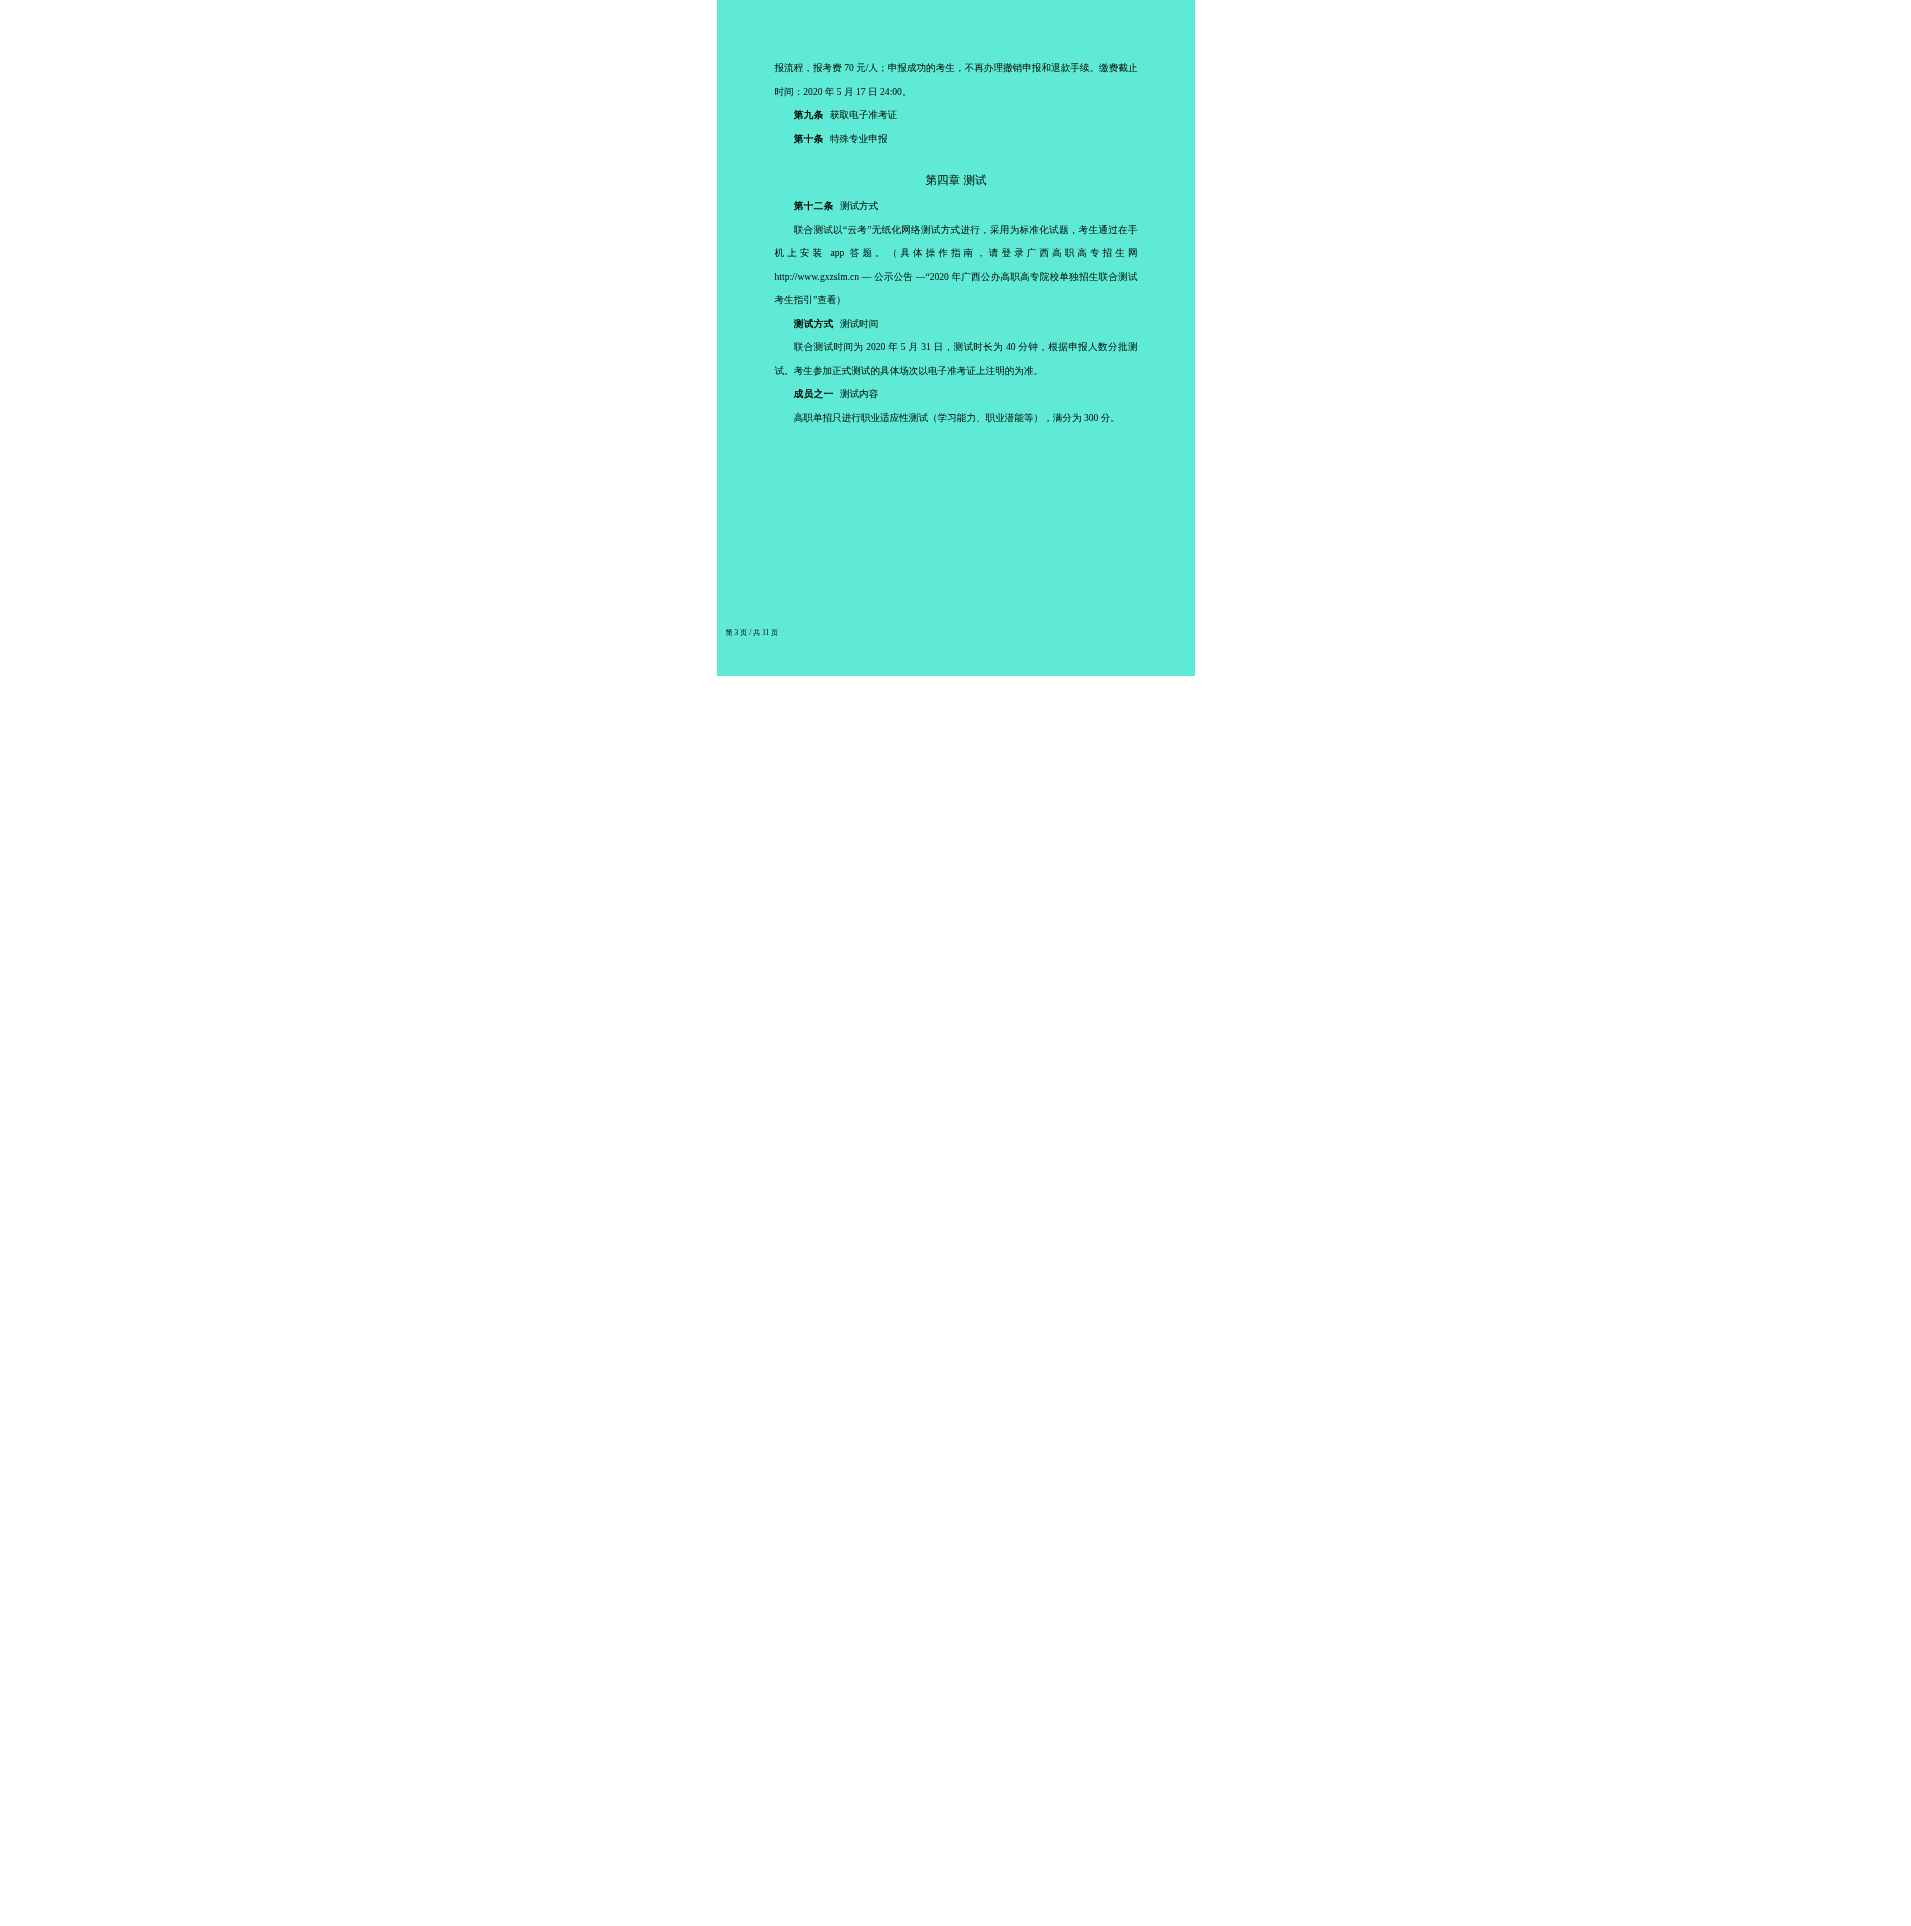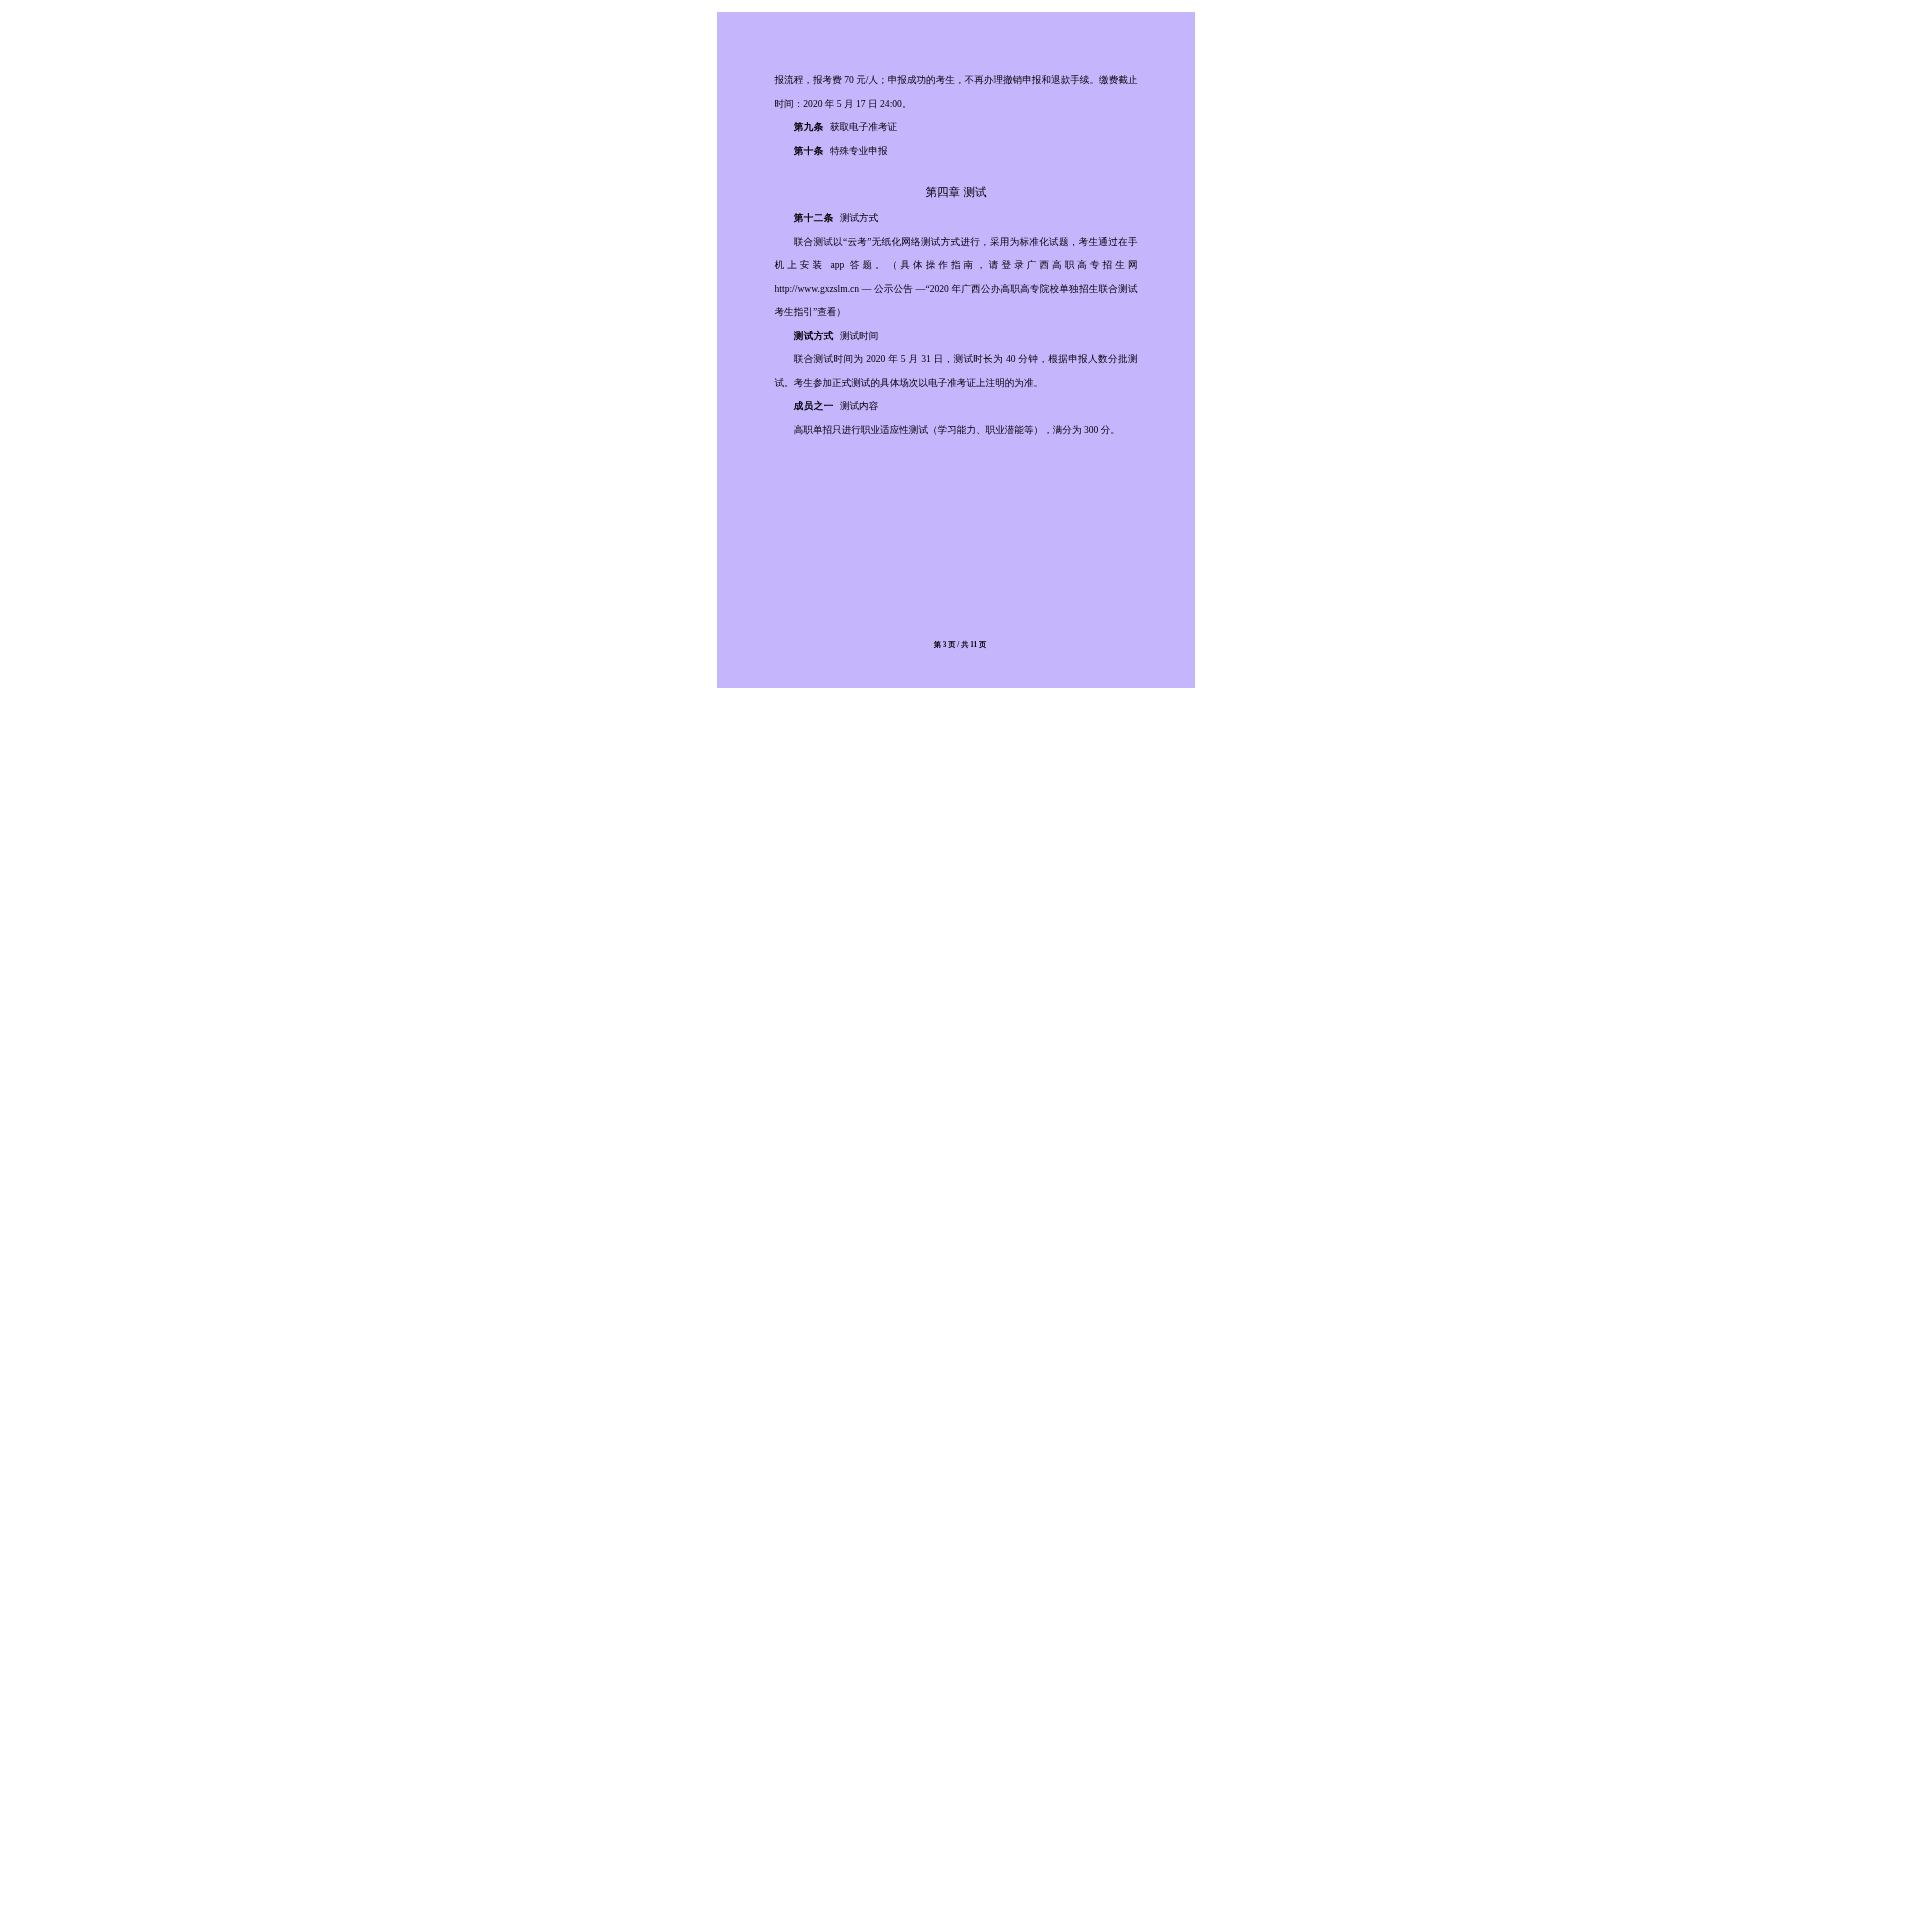--- a/index.html
+++ b/index.html
@@ -4,22 +4,22 @@
 <style>
   html, body {
     margin: 0;
     padding: 0;
     background: #ffffff;
   }
   .page {
     position: relative;
     width: 478px;
     height: 676px;
-    margin: 12px auto;
-    background: #c4b5fd;
+    margin: 0 auto;
+    background: #5eead4;
     color: #000000;
     font-family: "Liberation Serif", "DejaVu Serif", serif;
     overflow: hidden;
   }
   .content {
     position: absolute;
     left: 58px;
     right: 57px;
     top: 56px;
   }
@@ -53,25 +53,24 @@
     text-align: center;
     font-family: "Liberation Sans", "DejaVu Sans", sans-serif;
     font-weight: 400;
     color: #000000;
   }
   .page-footer {
     position: absolute;
     left: 9px;
     right: 0;
     bottom: 39px;
-    text-align: center;
+    text-align: left;
     font-size: 7.3px;
     line-height: 9.2px;
     color: #000000;
-    font-weight: bold;
   }
 </style>
 </head>
 <body>
 
 <div class="page">
   <div class="content">
 
     <p class="para no-indent">报流程，报考费 70 元/人；申报成功的考生，不再办理撤销申报和退款手续。缴费截止时间：2020 年 5 月 17 日 24:00。</p>
 

